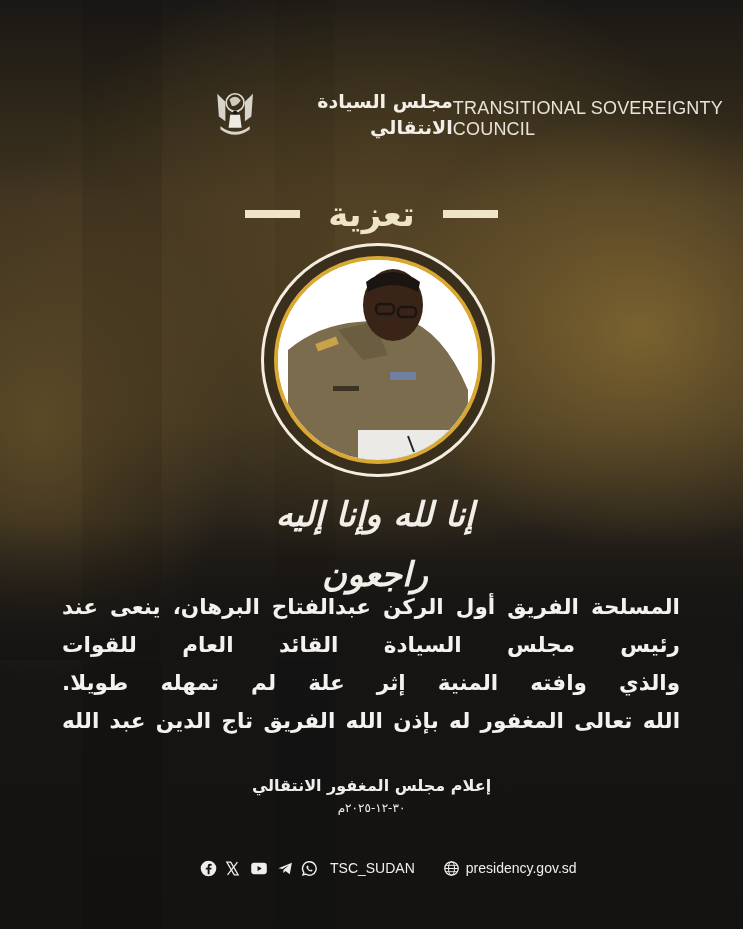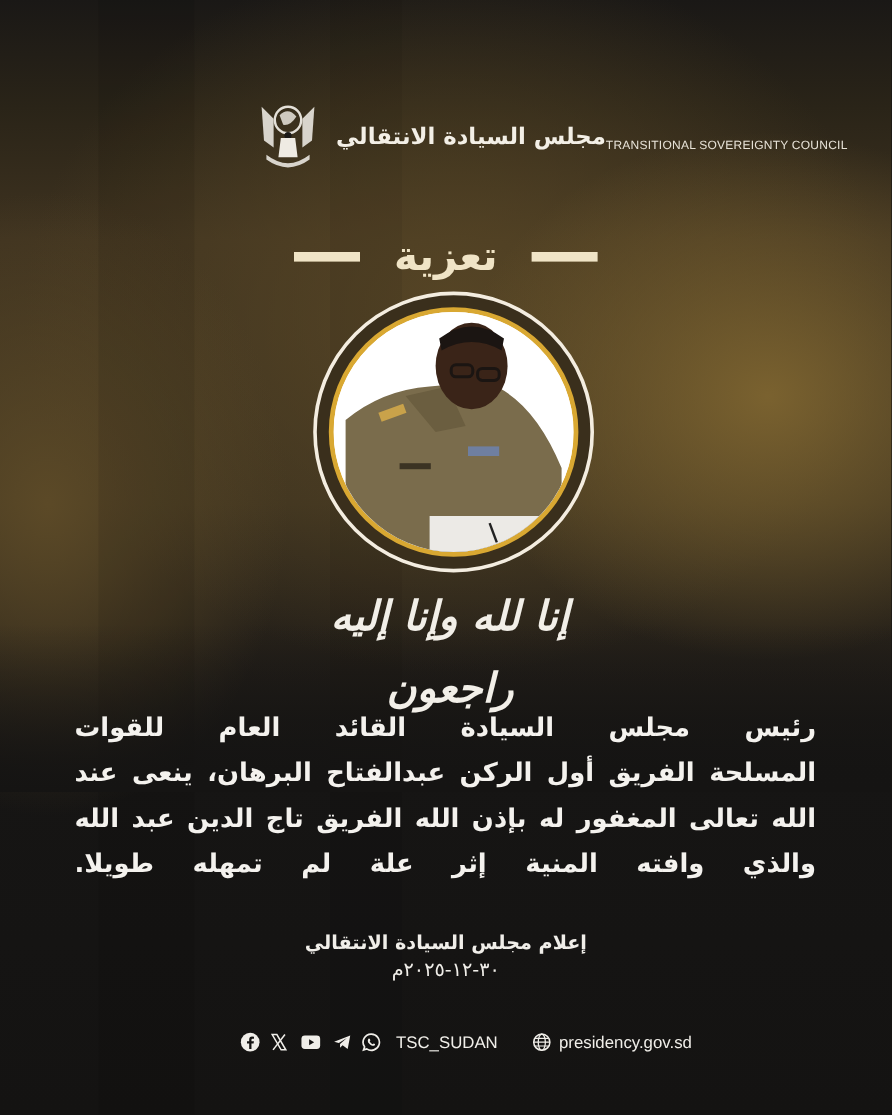--- a/index.html
+++ b/index.html
@@ -12,37 +12,37 @@
       radial-gradient(ellipse 360px 300px at 380px 260px, rgba(90,72,38,0.85), rgba(90,72,38,0) 100%),
       linear-gradient(to bottom, #1a1816 0px, #2a2418 90px, #3f3320 200px, #3b311f 420px, #211d18 560px, #161514 640px, #141312 929px);
   }
   .stripe { position: absolute; top: 0; bottom: 0; background: rgba(0,0,0,0.08); }
   .fade-bottom { position: absolute; left: 0; right: 0; top: 520px; height: 140px; background: linear-gradient(to bottom, rgba(20,19,18,0), #151413); }
 
   .header { position: absolute; left: 214px; top: 83px; display: flex; align-items: center; gap: 14px; }
   .emblem { width: 52px; height: 62px; }
   .header-text { display: flex; flex-direction: row; align-items: flex-end; }
   .title-ar { color: #f3efe6; font-family: "DejaVu Sans", sans-serif; font-weight: bold; font-size: 19px; direction: rtl; line-height: 26px; }
-  .title-en { color: #e8e3d8; font-family: "Liberation Sans", sans-serif; font-size: 10px; letter-spacing: 0.2px; margin-top: 4px; }
+  .title-en { color: #e8e3d8; font-family: "Liberation Sans", sans-serif; font-size: 18px; letter-spacing: 0.2px; margin-top: 4px; }
 
   .heading { position: absolute; left: 0; right: 0; top: 193px; display: flex; align-items: center; justify-content: center; gap: 28px; text-align: center; }
   .rule { width: 55px; height: 8px; background: #f0e4c6; }
   .heading-text { color: #f0e4c6; font-family: "DejaVu Sans", sans-serif; font-weight: bold; font-size: 34px; direction: rtl; letter-spacing: 10px; line-height: 42px; }
 
   .portrait-outer { position: absolute; left: 261px; top: 243px; width: 234px; height: 234px; border-radius: 50%; border: 3px solid #f4ede0; box-sizing: border-box; background: #3a2f1c; }
   .portrait-inner { position: absolute; left: 274px; top: 256px; width: 208px; height: 208px; border-radius: 50%; border: 4px solid #d9a832; box-sizing: border-box; background: #ffffff; overflow: hidden; }
 
   .calligraphy { position: absolute; left: 250px; top: 484px; width: 250px; height: 60px; color: #f2efe8; font-family: "DejaVu Serif", serif; font-size: 34px; font-weight: bold; direction: rtl; text-align: center; line-height: 60px; font-style: italic; }
 
   .body-text { position: absolute; left: 62px; width: 618px; top: 588px; color: #f4f2ee; font-family: "DejaVu Sans", sans-serif; font-weight: bold; font-size: 21.5px; direction: rtl; text-align: justify; text-align-last: justify; }
   .body-text .line { height: 38px; line-height: 38px; white-space: nowrap; text-align: justify; text-align-last: justify; }
 
   .signature { position: absolute; left: 0; right: 0; top: 775px; text-align: center; color: #f0eee9; direction: rtl; }
   .sig-name { font-family: "DejaVu Sans", sans-serif; font-weight: bold; font-size: 16px; line-height: 22px; }
-  .sig-date { font-family: "DejaVu Sans", sans-serif; font-size: 16px; line-height: 22px; }
+  .sig-date { font-family: "DejaVu Sans", sans-serif; font-size: 12px; line-height: 22px; }
 
   .footer { position: absolute; left: 200px; top: 857px; height: 22px; display: flex; align-items: center; color: #f0eee9; font-family: "Liberation Sans", sans-serif; font-size: 14px; }
   .social { display: flex; align-items: center; gap: 7px; }
   .ico { width: 17px; height: 17px; display: inline-block; }
   .handle { margin-left: 5px; }
   .website { display: flex; align-items: flex-start; gap: 6px; margin-left: 28px; }
 </style>
 </head>
 <body>
 
@@ -87,28 +87,28 @@
       <rect x="112" y="112" width="26" height="8" fill="#6f7fa0"></rect>
       <rect x="55" y="126" width="26" height="5" fill="#3b3323"></rect>
       <rect x="80" y="170" width="95" height="30" fill="#eceae6"></rect>
       <line x1="130" y1="176" x2="136" y2="192" stroke="#222" stroke-width="2"></line>
     </svg>
   </div>
 
   <div class="calligraphy">إنا لله وإنا إليه راجعون</div>
 
   <div class="body-text">
+    <div class="line">المسلحة الفريق أول الركن عبدالفتاح البرهان، ينعى عند</div>
     <div class="line">رئيس مجلس السيادة القائد العام للقوات</div>
-    <div class="line">المسلحة الفريق أول الركن عبدالفتاح البرهان، ينعى عند</div>
+    <div class="line">والذي وافته المنية إثر علة لم تمهله طويلا.</div>
     <div class="line">الله تعالى المغفور له بإذن الله الفريق تاج الدين عبد الله</div>
-    <div class="line">والذي وافته المنية إثر علة لم تمهله طويلا.</div>
   </div>
 
   <div class="signature">
-    <div class="sig-name">إعلام مجلس السيادة الانتقالي</div>
+    <div class="sig-name">إعلام مجلس المغفور الانتقالي</div>
     <div class="sig-date">٣٠-١٢-٢٠٢٥م</div>
   </div>
 
   <div class="footer">
     <div class="social">
       <svg class="ico" viewBox="0 0 24 24">
         <circle cx="12" cy="12" r="11" fill="#f0eee9"></circle>
         <path d="M13.5 20 L13.5 13.5 L16 13.5 L16.4 10.8 L13.5 10.8 L13.5 9.2 Q13.5 8 14.8 8 L16.5 8 L16.5 5.6 Q15.5 5.4 14.2 5.4 Q10.8 5.4 10.8 8.9 L10.8 10.8 L8.2 10.8 L8.2 13.5 L10.8 13.5 L10.8 20 Z" fill="#151413"></path>
       </svg>
       <svg class="ico" viewBox="0 0 24 24">

